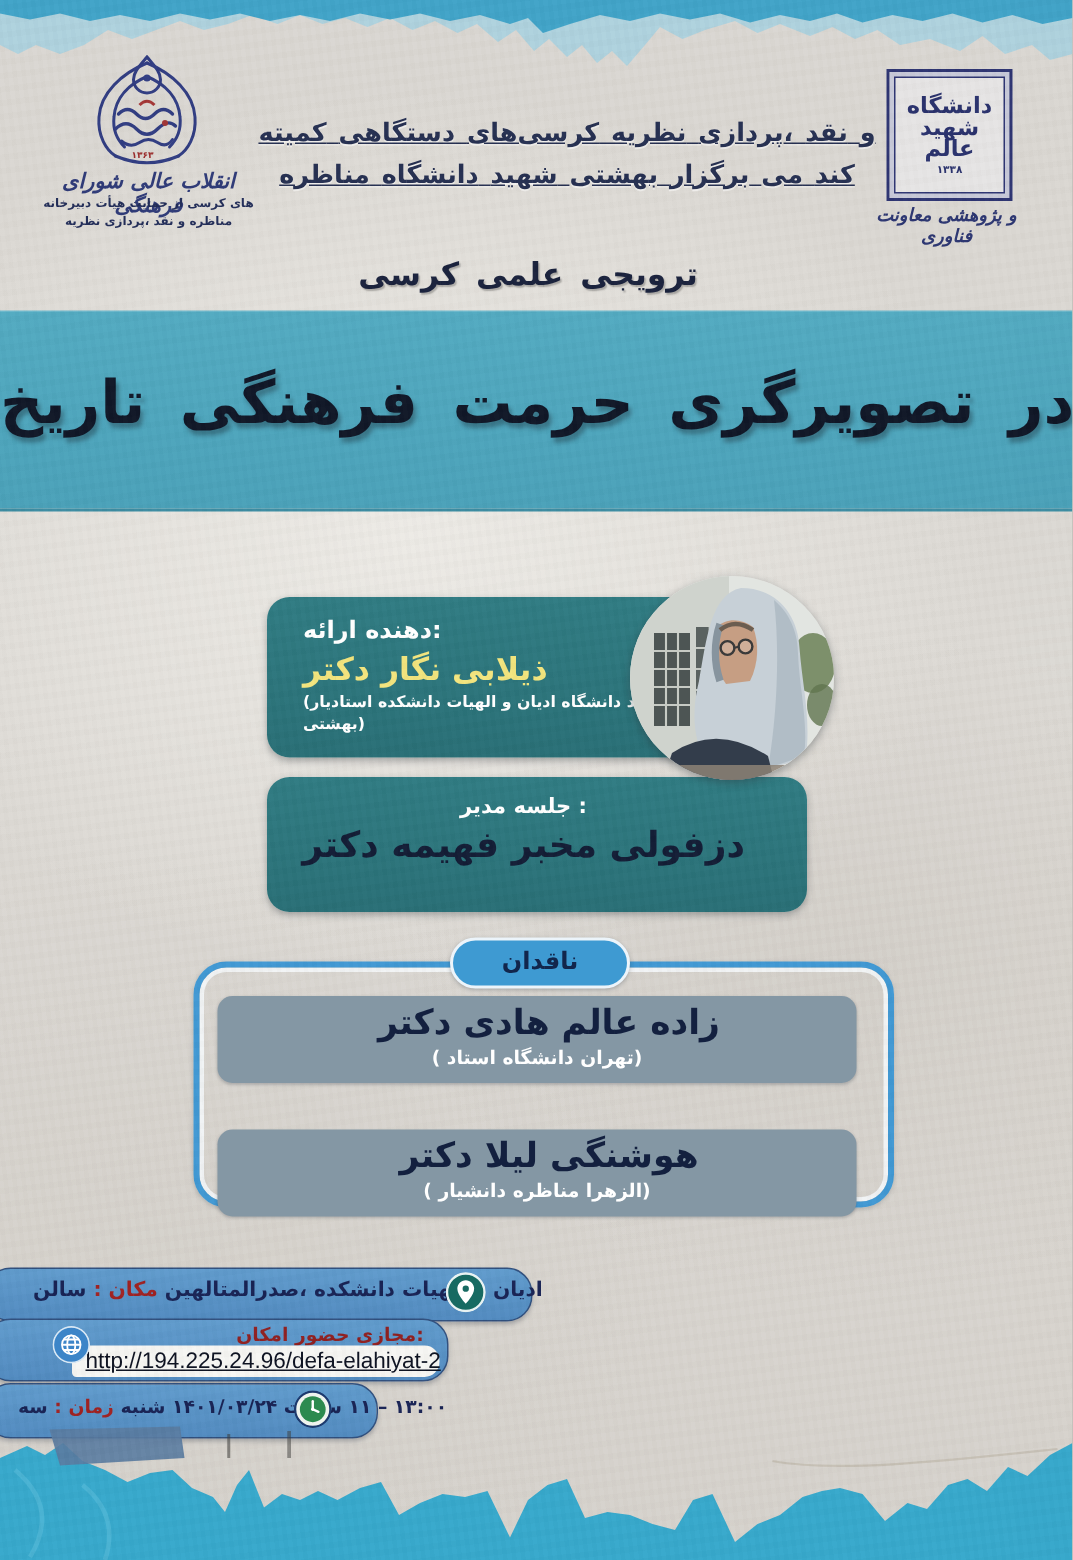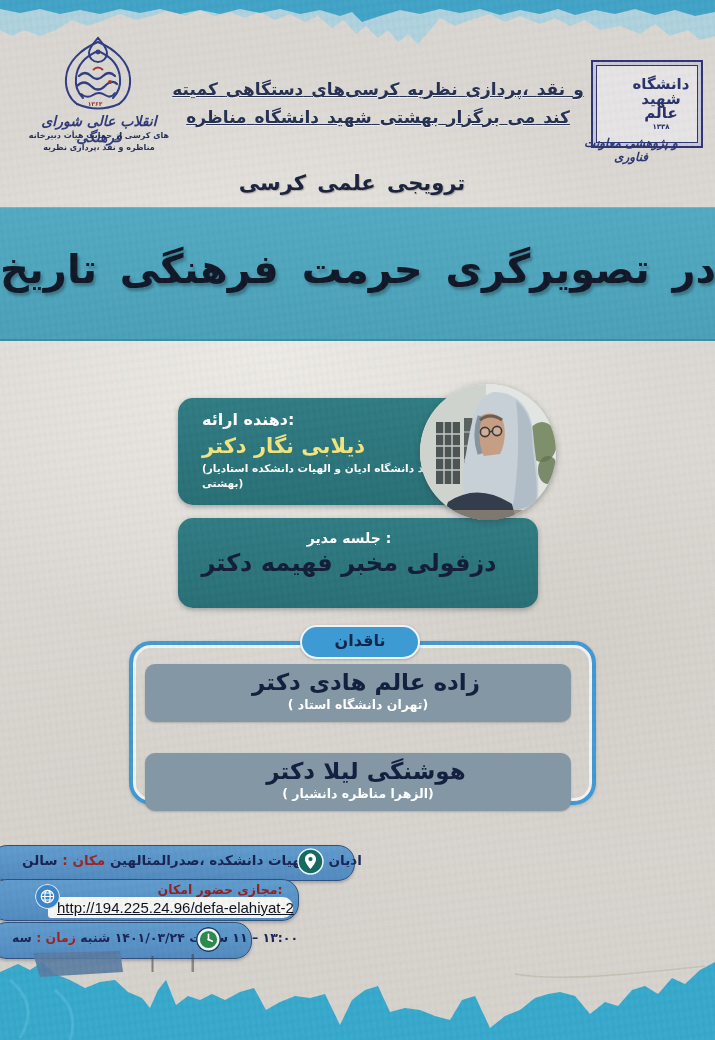--- a/index.html
+++ b/index.html
@@ -15,23 +15,23 @@
                repeating-linear-gradient(-7deg,rgba(255,255,255,.04) 0 5px,rgba(110,105,98,.05) 5px 9px);}
   .abs{position:absolute;}
   svg{display:block;}
   
   .committee{left:168px;top:76px;width:420px;text-align:center;font-size:17px;font-weight:bold;
     color:#232d4f;line-height:1.62;word-spacing:2px;text-shadow:0 1px 0 rgba(255,255,255,.5);text-decoration:underline;}
   .leftlogo-callig{left:18px;top:113px;width:162px;text-align:center;font-size:14px;font-style:italic;
     font-weight:bold;color:#2c3876;}
   .leftlogo-lines{left:10px;top:130px;width:178px;text-align:center;font-size:8px;font-weight:bold;
     color:#1f2a56;line-height:1.55;}
-  .sbu-box{left:591px;top:60px;width:80px;height:84px;border:2px solid #2b3270;background:rgba(238,238,242,.55);
+  .sbu-box{left:591px;top:46px;width:80px;height:84px;border:2px solid #2b3270;background:rgba(238,238,242,.55);
     box-shadow:inset 0 0 0 3px rgba(238,238,242,.8), inset 0 0 0 4px #2b3270;
-    display:flex;flex-direction:column;align-items:center;justify-content:center;padding-left:28px;}
+    display:flex;flex-direction:column;align-items:center;justify-content:center;}
   .sbu-box .w{font-size:15px;font-weight:bold;color:#272f6b;line-height:.98;}
   .sbu-box .y{font-size:7px;font-weight:bold;color:#272f6b;letter-spacing:2px;margin-top:2px;}
   .sbu-caption{left:566px;top:136px;width:130px;text-align:center;font-size:12px;font-style:italic;
     font-weight:bold;color:#2a3470;}
   .emblem-year{left:30px;top:100px;width:130px;text-align:center;font-size:6px;color:#9b2b2b;font-weight:bold;}
   
   .event-type{left:0;top:171px;width:704px;text-align:center;font-size:21px;font-weight:bold;
     color:#171f3a;word-spacing:4px;text-shadow:1px 1px 1px rgba(0,0,0,.25);}
   .title-band{left:0;top:207px;width:715px;height:131px;background:linear-gradient(180deg,#50a9c0,#48a0b8);
     border-top:1px solid #69b6ca;border-bottom:2px solid #3a8ba1;}

